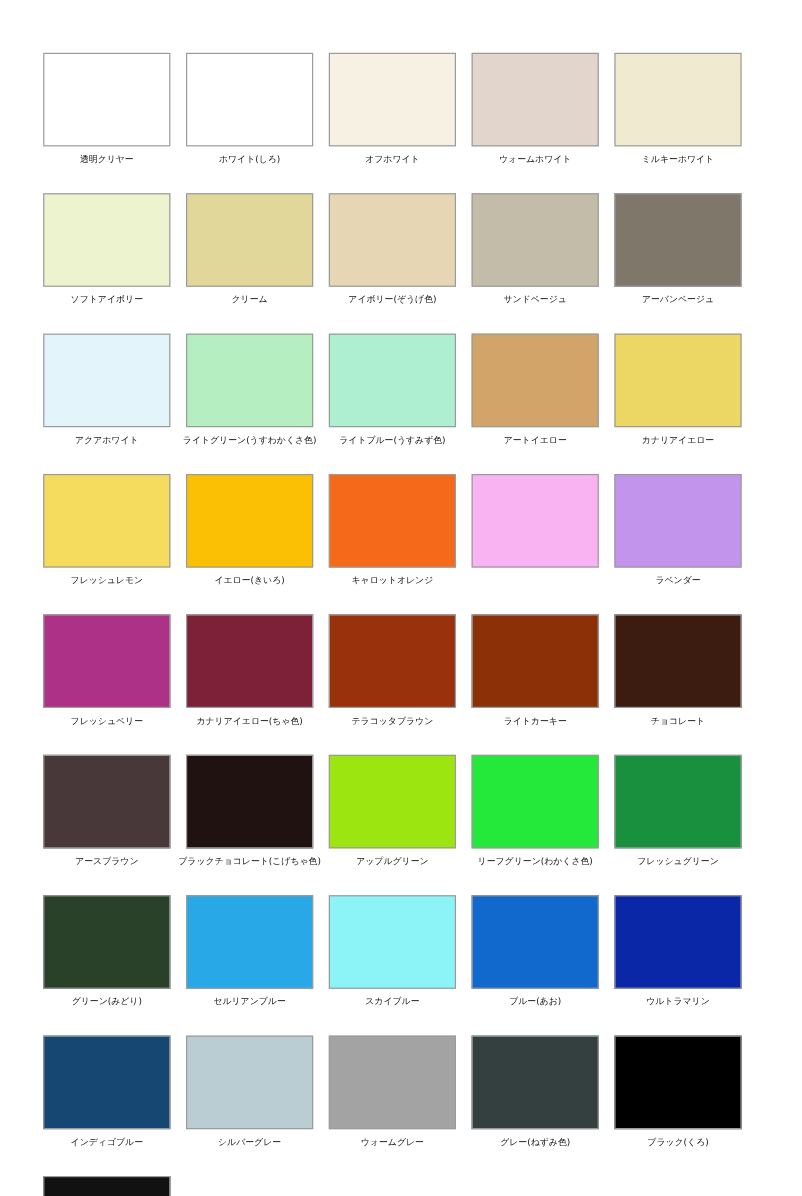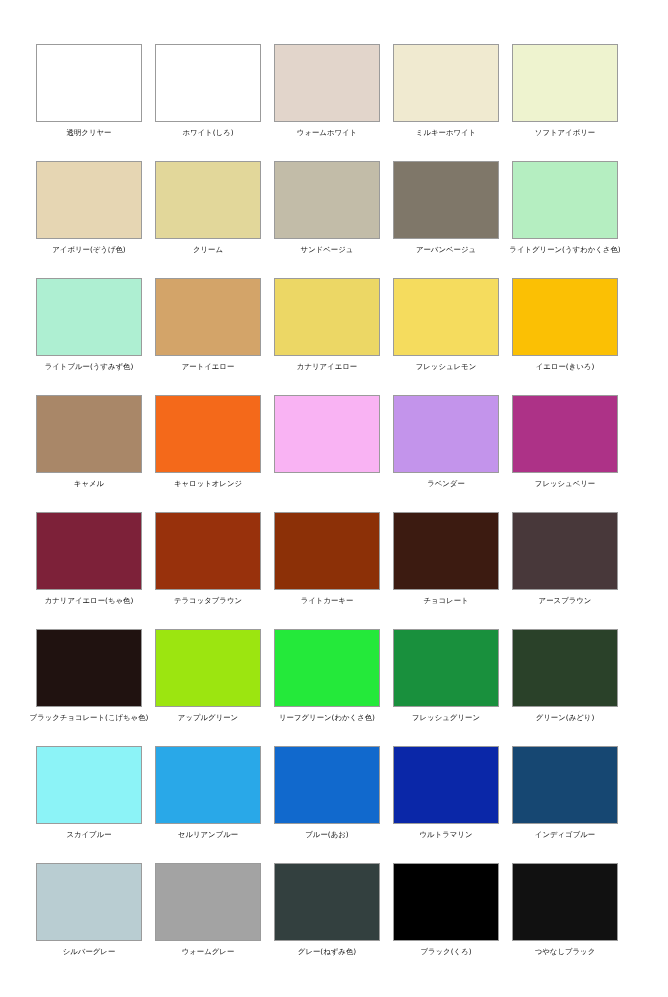--- a/index.html
+++ b/index.html
@@ -58,48 +58,56 @@
   <div class="swatch-grid">
       <div class="swatch-cell">
         <div class="swatch-chip" style="background: rgb(255, 255, 255);"></div>
         <div class="swatch-label">透明クリヤー</div>
       </div>
       <div class="swatch-cell">
         <div class="swatch-chip" style="background: rgb(255, 255, 255);"></div>
         <div class="swatch-label">ホワイト(しろ)</div>
       </div>
       <div class="swatch-cell">
+        <div class="swatch-chip" style="background: rgb(247, 241, 228);"></div>
+        <div class="swatch-label">オフホワイト</div>
+      </div>
+      <div class="swatch-cell">
         <div class="swatch-chip" style="background: rgb(226, 213, 203);"></div>
         <div class="swatch-label">ウォームホワイト</div>
       </div>
       <div class="swatch-cell">
         <div class="swatch-chip" style="background: rgb(240, 234, 208);"></div>
         <div class="swatch-label">ミルキーホワイト</div>
       </div>
       <div class="swatch-cell">
         <div class="swatch-chip" style="background: rgb(238, 243, 207);"></div>
         <div class="swatch-label">ソフトアイボリー</div>
       </div>
       <div class="swatch-cell">
+        <div class="swatch-chip" style="background: rgb(226, 215, 154);"></div>
+        <div class="swatch-label">クリーム</div>
+      </div>
+      <div class="swatch-cell">
         <div class="swatch-chip" style="background: rgb(230, 214, 179);"></div>
         <div class="swatch-label">アイボリー(ぞうげ色)</div>
       </div>
       <div class="swatch-cell">
-        <div class="swatch-chip" style="background: rgb(226, 215, 154);"></div>
-        <div class="swatch-label">クリーム</div>
-      </div>
-      <div class="swatch-cell">
         <div class="swatch-chip" style="background: rgb(194, 188, 168);"></div>
         <div class="swatch-label">サンドベージュ</div>
       </div>
       <div class="swatch-cell">
         <div class="swatch-chip" style="background: rgb(127, 119, 105);"></div>
         <div class="swatch-label">アーバンベージュ</div>
       </div>
       <div class="swatch-cell">
+        <div class="swatch-chip" style="background: rgb(227, 244, 250);"></div>
+        <div class="swatch-label">アクアホワイト</div>
+      </div>
+      <div class="swatch-cell">
         <div class="swatch-chip" style="background: rgb(181, 238, 193);"></div>
         <div class="swatch-label">ライトグリーン(うすわかくさ色)</div>
       </div>
       <div class="swatch-cell">
         <div class="swatch-chip" style="background: rgb(174, 239, 210);"></div>
         <div class="swatch-label">ライトブルー(うすみず色)</div>
       </div>
       <div class="swatch-cell">
         <div class="swatch-chip" style="background: rgb(211, 164, 105);"></div>
         <div class="swatch-label">アートイエロー</div>
@@ -110,24 +118,20 @@
       </div>
       <div class="swatch-cell">
         <div class="swatch-chip" style="background: rgb(245, 220, 94);"></div>
         <div class="swatch-label">フレッシュレモン</div>
       </div>
       <div class="swatch-cell">
         <div class="swatch-chip" style="background: rgb(251, 192, 4);"></div>
         <div class="swatch-label">イエロー(きいろ)</div>
       </div>
       <div class="swatch-cell">
-        <div class="swatch-chip" style="background: rgb(169, 135, 104);"></div>
-        <div class="swatch-label">キャメル</div>
-      </div>
-      <div class="swatch-cell">
         <div class="swatch-chip" style="background: rgb(244, 105, 26);"></div>
         <div class="swatch-label">キャロットオレンジ</div>
       </div>
       <div class="swatch-cell">
         <div class="swatch-chip" style="background: rgb(249, 179, 243);"></div>
       </div>
       <div class="swatch-cell">
         <div class="swatch-chip" style="background: rgb(195, 148, 235);"></div>
         <div class="swatch-label">ラベンダー</div>
       </div>
@@ -169,26 +173,26 @@
       </div>
       <div class="swatch-cell">
         <div class="swatch-chip" style="background: rgb(25, 144, 61);"></div>
         <div class="swatch-label">フレッシュグリーン</div>
       </div>
       <div class="swatch-cell">
         <div class="swatch-chip" style="background: rgb(42, 65, 41);"></div>
         <div class="swatch-label">グリーン(みどり)</div>
       </div>
       <div class="swatch-cell">
+        <div class="swatch-chip" style="background: rgb(41, 168, 232);"></div>
+        <div class="swatch-label">セルリアンブルー</div>
+      </div>
+      <div class="swatch-cell">
         <div class="swatch-chip" style="background: rgb(140, 243, 247);"></div>
         <div class="swatch-label">スカイブルー</div>
-      </div>
-      <div class="swatch-cell">
-        <div class="swatch-chip" style="background: rgb(41, 168, 232);"></div>
-        <div class="swatch-label">セルリアンブルー</div>
       </div>
       <div class="swatch-cell">
         <div class="swatch-chip" style="background: rgb(17, 105, 205);"></div>
         <div class="swatch-label">ブルー(あお)</div>
       </div>
       <div class="swatch-cell">
         <div class="swatch-chip" style="background: rgb(10, 39, 168);"></div>
         <div class="swatch-label">ウルトラマリン</div>
       </div>
       <div class="swatch-cell">

